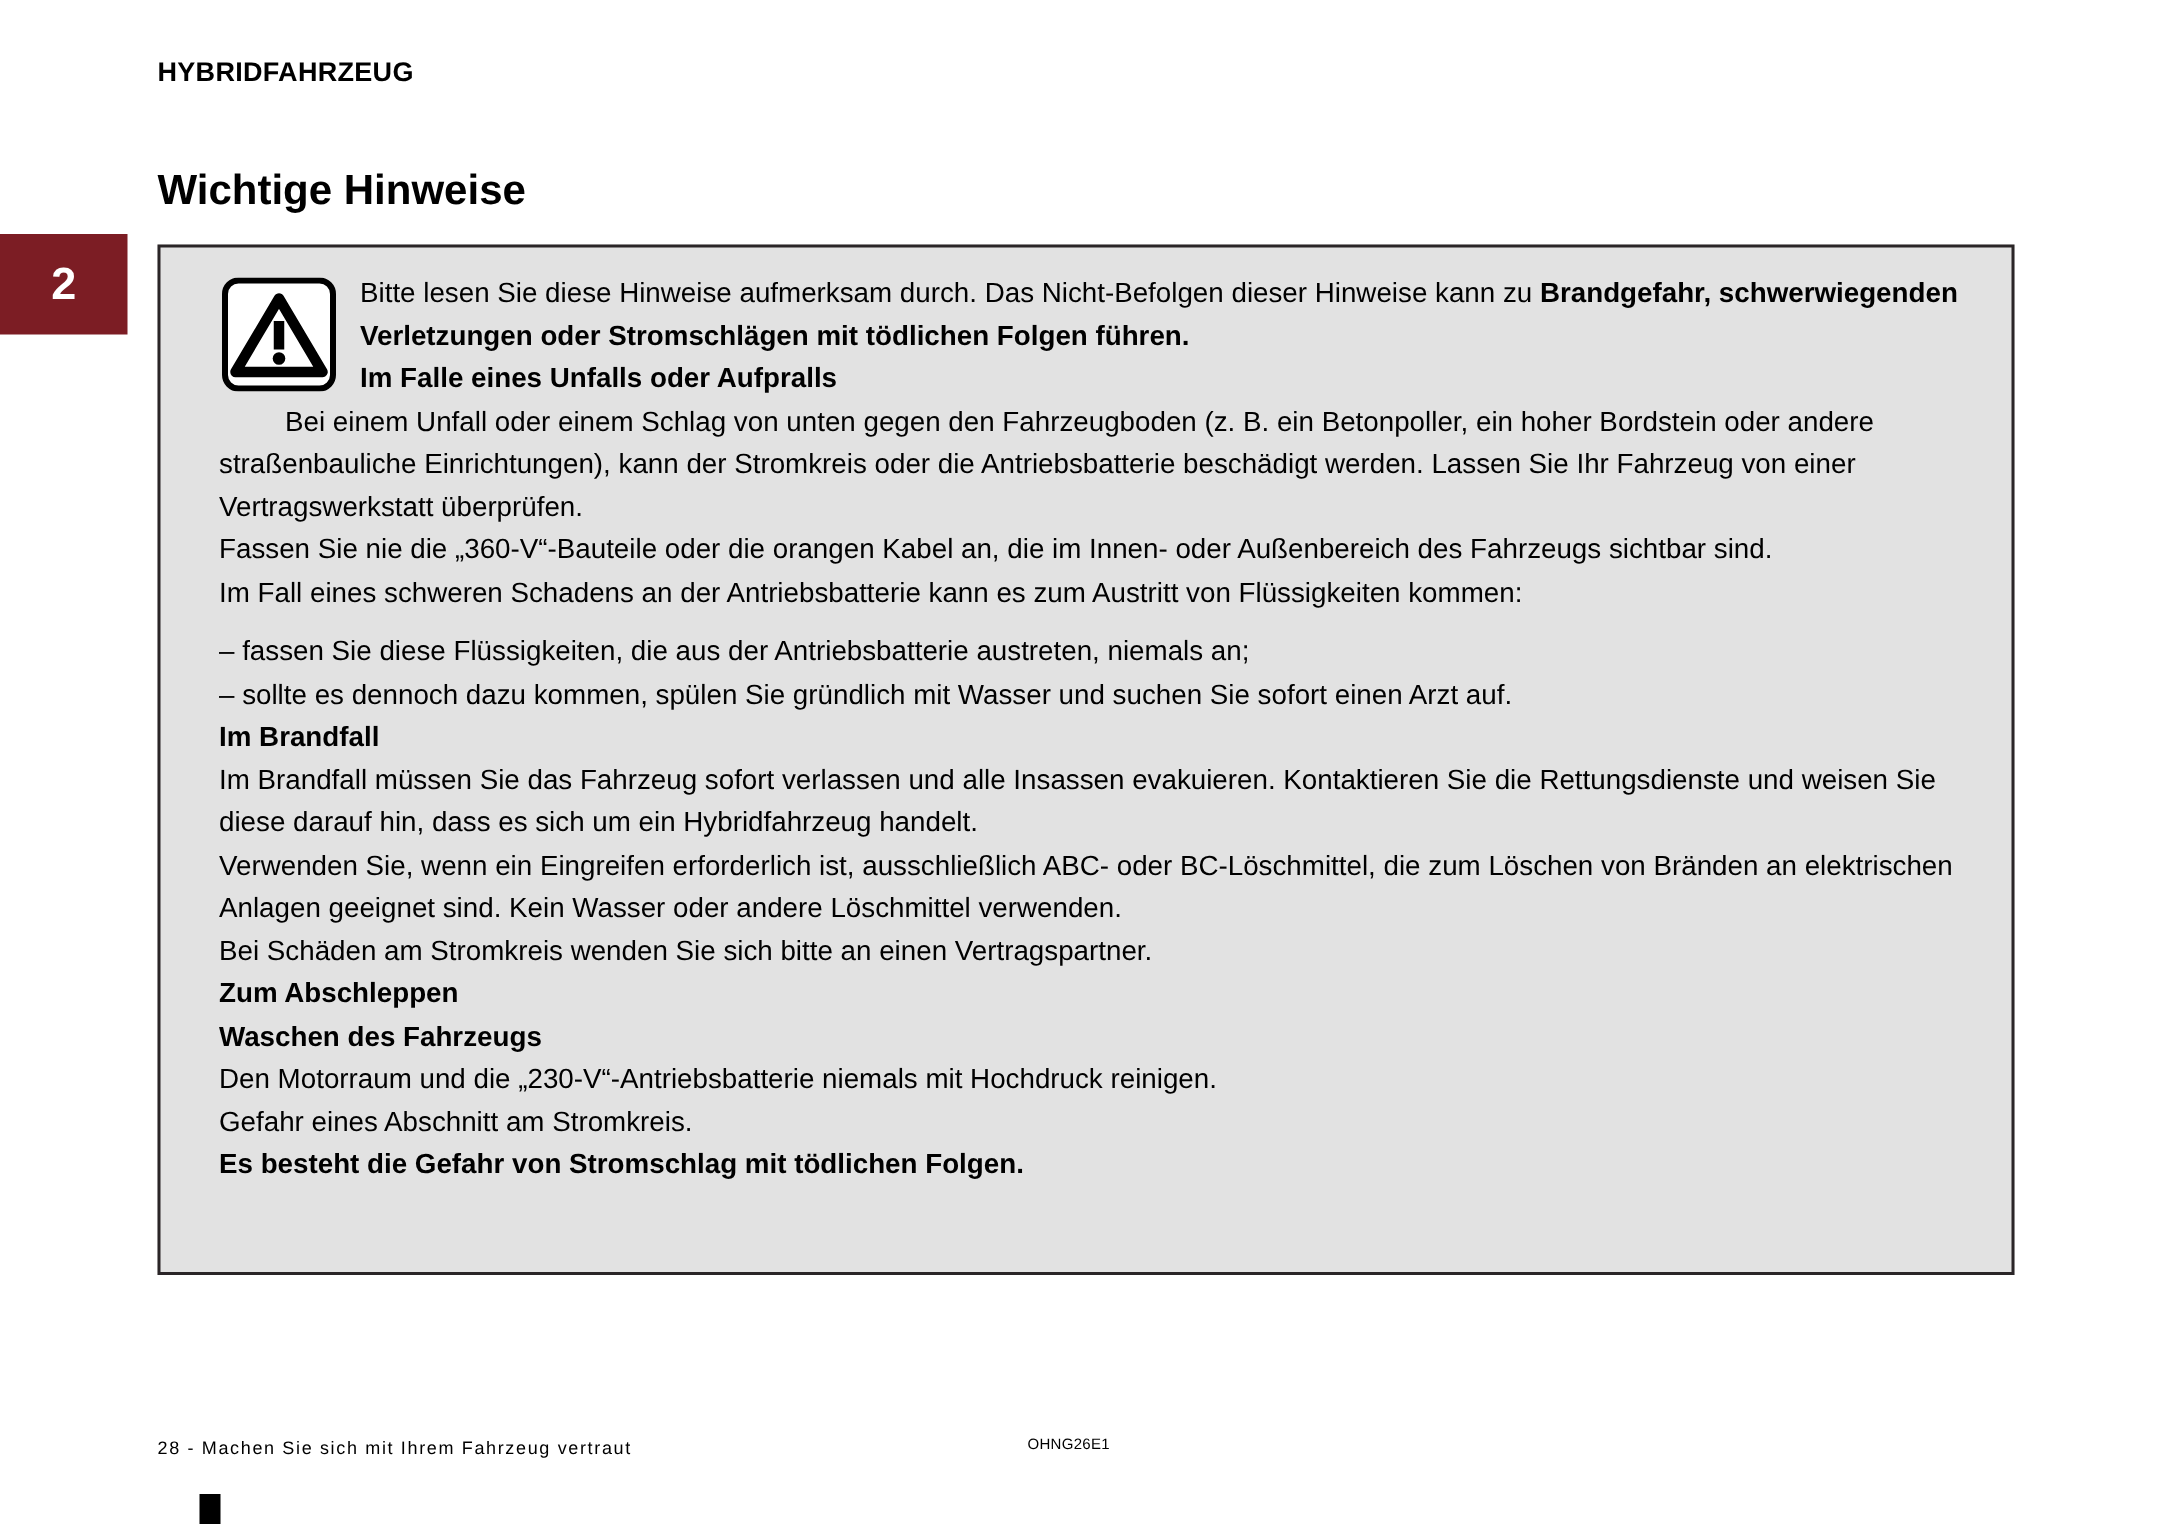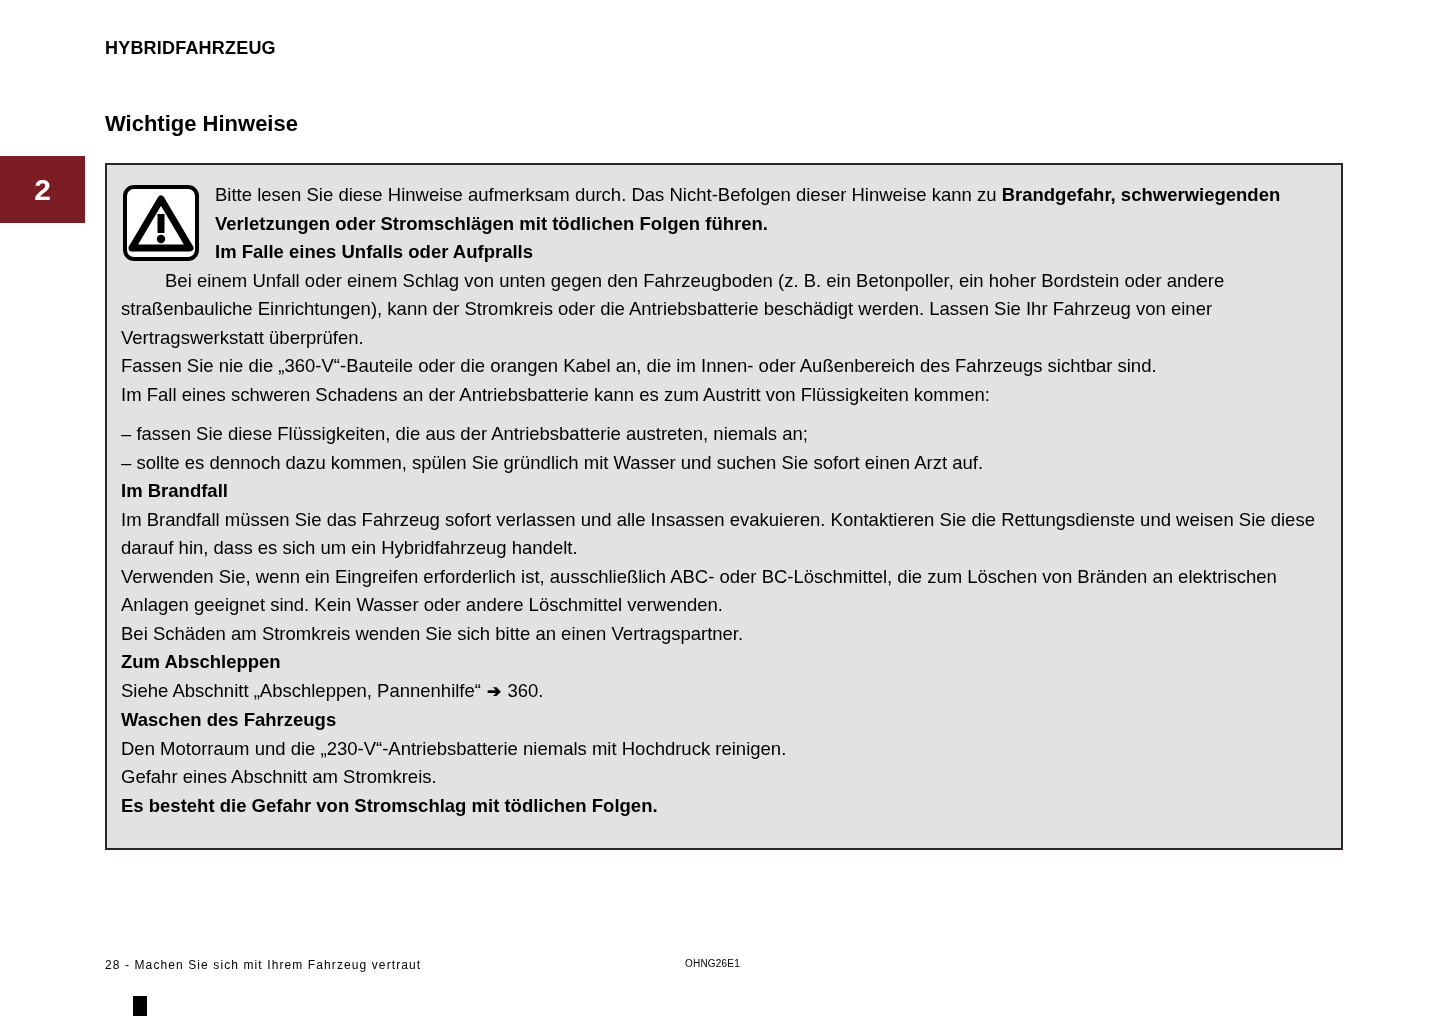--- a/index.html
+++ b/index.html
@@ -39,38 +39,38 @@
     left: 105px;
     top: 38px;
     font-size: 18px;
     font-weight: bold;
     letter-spacing: 0.2px;
   }
   #section-title {
     position: absolute;
     left: 105px;
     top: 111px;
-    font-size: 22px;
+    font-size: 28px;
     font-weight: bold;
   }
 
   
   #warning-box {
     position: absolute;
     left: 105px;
     top: 163px;
     width: 1238px;
     height: 687px;
     background: #e2e2e2;
     border: 2px solid #2a2527;
     box-sizing: border-box;
   }
   #warning-inner {
     position: relative;
-    padding: 16px 22px 0 14px;
+    padding: 16px 22px 0 39px;
     font-size: 18.5px;
     line-height: 28.5px;
   }
 
   
   #warning-icon {
     float: left;
     width: 76px;
     height: 76px;
     margin: 4px 16px 2px 2px;
@@ -163,21 +163,20 @@
     <p class="para head">Im Brandfall</p>
 
     <p class="para">Im Brandfall müssen Sie das Fahrzeug sofort verlassen und alle Insassen evakuieren. Kontaktieren Sie die Rettungsdienste und weisen Sie diese darauf hin, dass es sich um ein Hybridfahrzeug handelt.</p>
 
     <p class="para">Verwenden Sie, wenn ein Eingreifen erforderlich ist, ausschließlich ABC- oder BC-Löschmittel, die zum Löschen von Bränden an elektrischen Anlagen geeignet sind. Kein Wasser oder andere Löschmittel verwenden.</p>
 
     <p class="para">Bei Schäden am Stromkreis wenden Sie sich bitte an einen Vertragspartner.</p>
 
     <p class="para head">Zum Abschleppen</p>
 
-    <p class="para"><span>Siehe Abschnitt „Abschleppen, Pannenhilfe“ </span><span class="arrow">➔</span><span> 360.</span></p>
 
     <p class="para head">Waschen des Fahrzeugs</p>
 
     <p class="para">Den Motorraum und die „230-V“-Antriebsbatterie niemals mit Hochdruck reinigen.</p>
 
     <p class="para">Gefahr eines Abschnitt am Stromkreis.</p>
 
     <p class="para bold">Es besteht die Gefahr von Stromschlag mit tödlichen Folgen.</p>
 
   </div>

